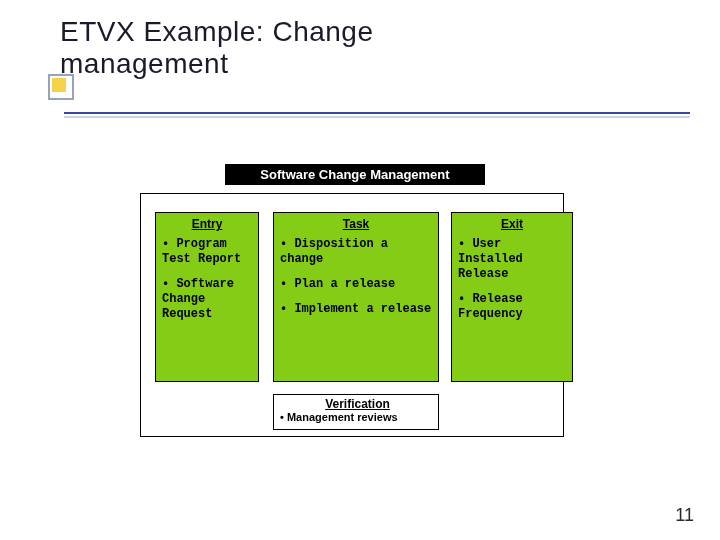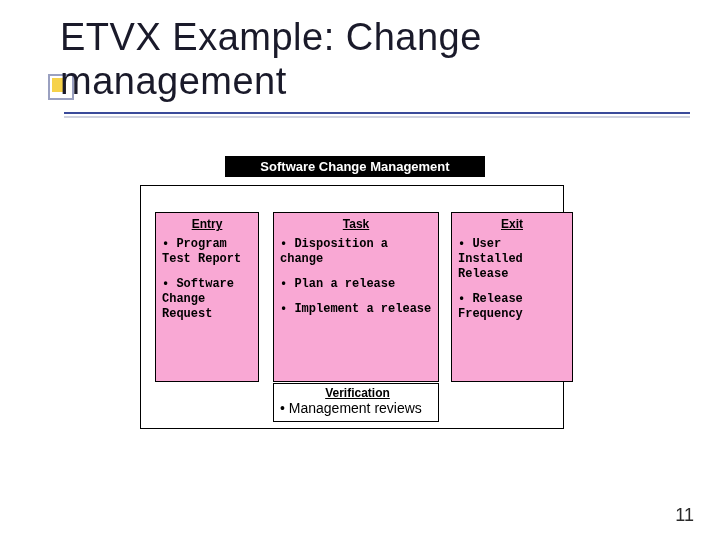--- a/index.html
+++ b/index.html
@@ -11,21 +11,21 @@
     font-family: Arial, Helvetica, sans-serif;
     position: relative;
     overflow: hidden;
   }
   .title-area {
     position: absolute;
     left: 60px;
     top: 16px;
   }
   .slide-title {
-    font-size: 38px;
+    font-size: 28px;
     font-weight: 400;
     color: #1a1a2a;
     line-height: 1.15;
     letter-spacing: 0.5px;
   }
   .decor-square {
     position: absolute;
     width: 22px;
     height: 22px;
     border: 2px solid #9aa0c0;
@@ -58,43 +58,43 @@
     background: #cfd2df;
   }
 
   .diagram-wrap {
     position: absolute;
     left: 140px;
     top: 152px;
     width: 430px;
   }
   .banner {
-    margin: 4px auto 8px auto;
+    margin: 12px auto 8px auto;
     width: 240px;
     padding: 3px 10px;
     background: #000000;
     color: #ffffff;
     font-weight: 700;
     font-size: 13px;
     text-align: center;
   }
   .outer-box {
     width: 424px;
     height: 244px;
     border: 1.5px solid #000;
     position: relative;
     box-sizing: border-box;
   }
   .col {
     position: absolute;
-    top: 26px;
+    top: 18px;
     border: 1.5px solid #000;
     box-sizing: border-box;
     padding: 4px 6px 16px 6px;
-    background: #f9a8d4;
+    background: #84cc16;
   }
   .col.entry { left: 14px;  width: 104px; height: 170px; }
   .col.task  { left: 132px; width: 166px; height: 170px; }
   .col.exit  { left: 310px; width: 122px; height: 170px; }
 
   .col-heading {
     text-align: center;
     font-weight: 700;
     font-size: 12px;
     text-decoration: underline;
@@ -122,22 +122,22 @@
     background: #ffffff;
   }
   .ver-heading {
     text-align: center;
     font-weight: 700;
     font-size: 12px;
     text-decoration: underline;
     color: #000;
   }
   .ver-items {
-    font-size: 14px;
-    font-weight: 400;
+    font-size: 11px;
+    font-weight: 700;
     color: #000;
     line-height: 1.25;
   }
   .page-number {
     position: absolute;
     right: 26px;
     bottom: 14px;
     font-size: 18px;
     color: #2a2a2a;
   }

